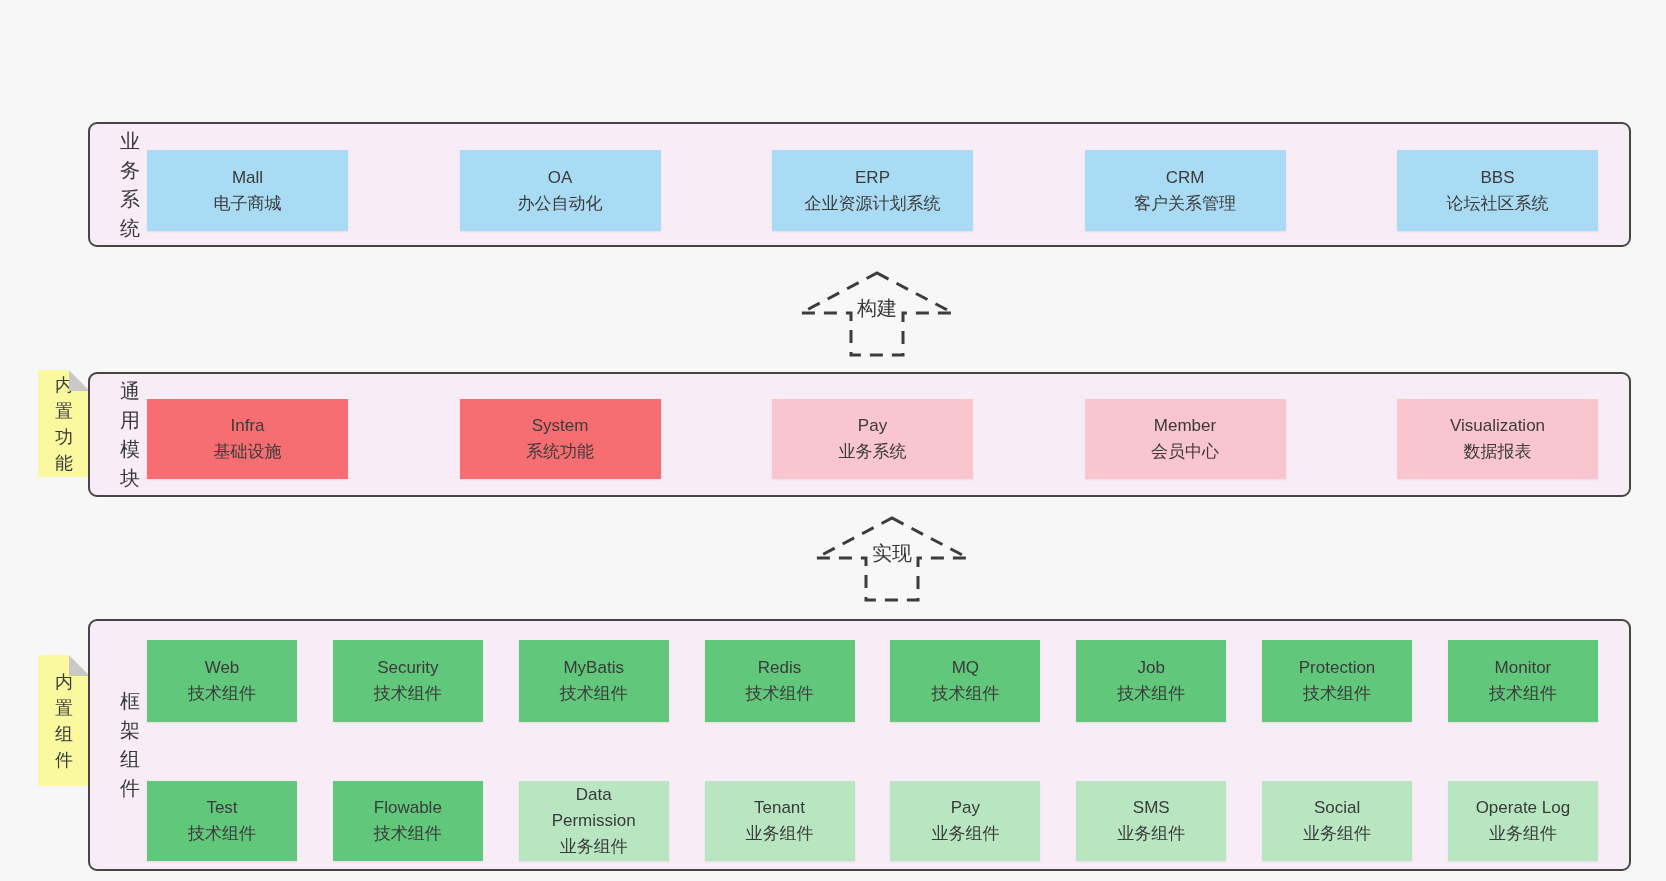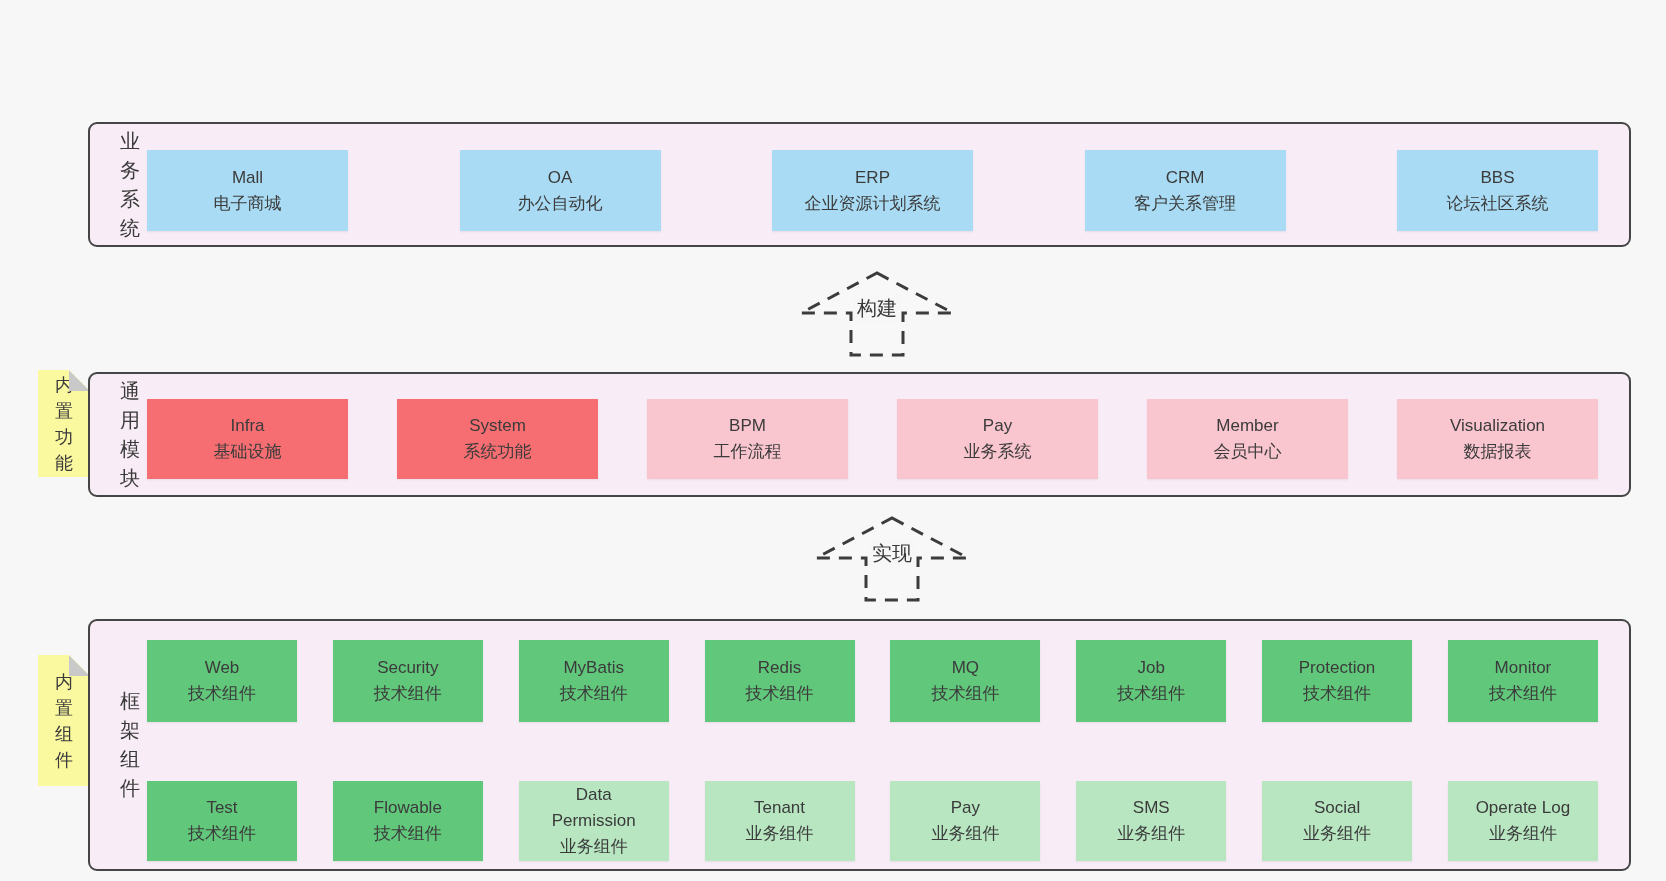--- a/index.html
+++ b/index.html
@@ -129,24 +129,20 @@
   <div class="box-row">
     <div class="box wide" data-variant="red">
       <div>Infra</div>
       <div>基础设施</div>
     </div>
     <div class="box wide" data-variant="red">
       <div>System</div>
       <div>系统功能</div>
     </div>
     <div class="box wide" data-variant="pink">
-      <div>BPM</div>
-      <div>工作流程</div>
-    </div>
-    <div class="box wide" data-variant="pink">
       <div>Pay</div>
       <div>业务系统</div>
     </div>
     <div class="box wide" data-variant="pink">
       <div>Member</div>
       <div>会员中心</div>
     </div>
     <div class="box wide" data-variant="pink">
       <div>Visualization</div>
       <div>数据报表</div>

